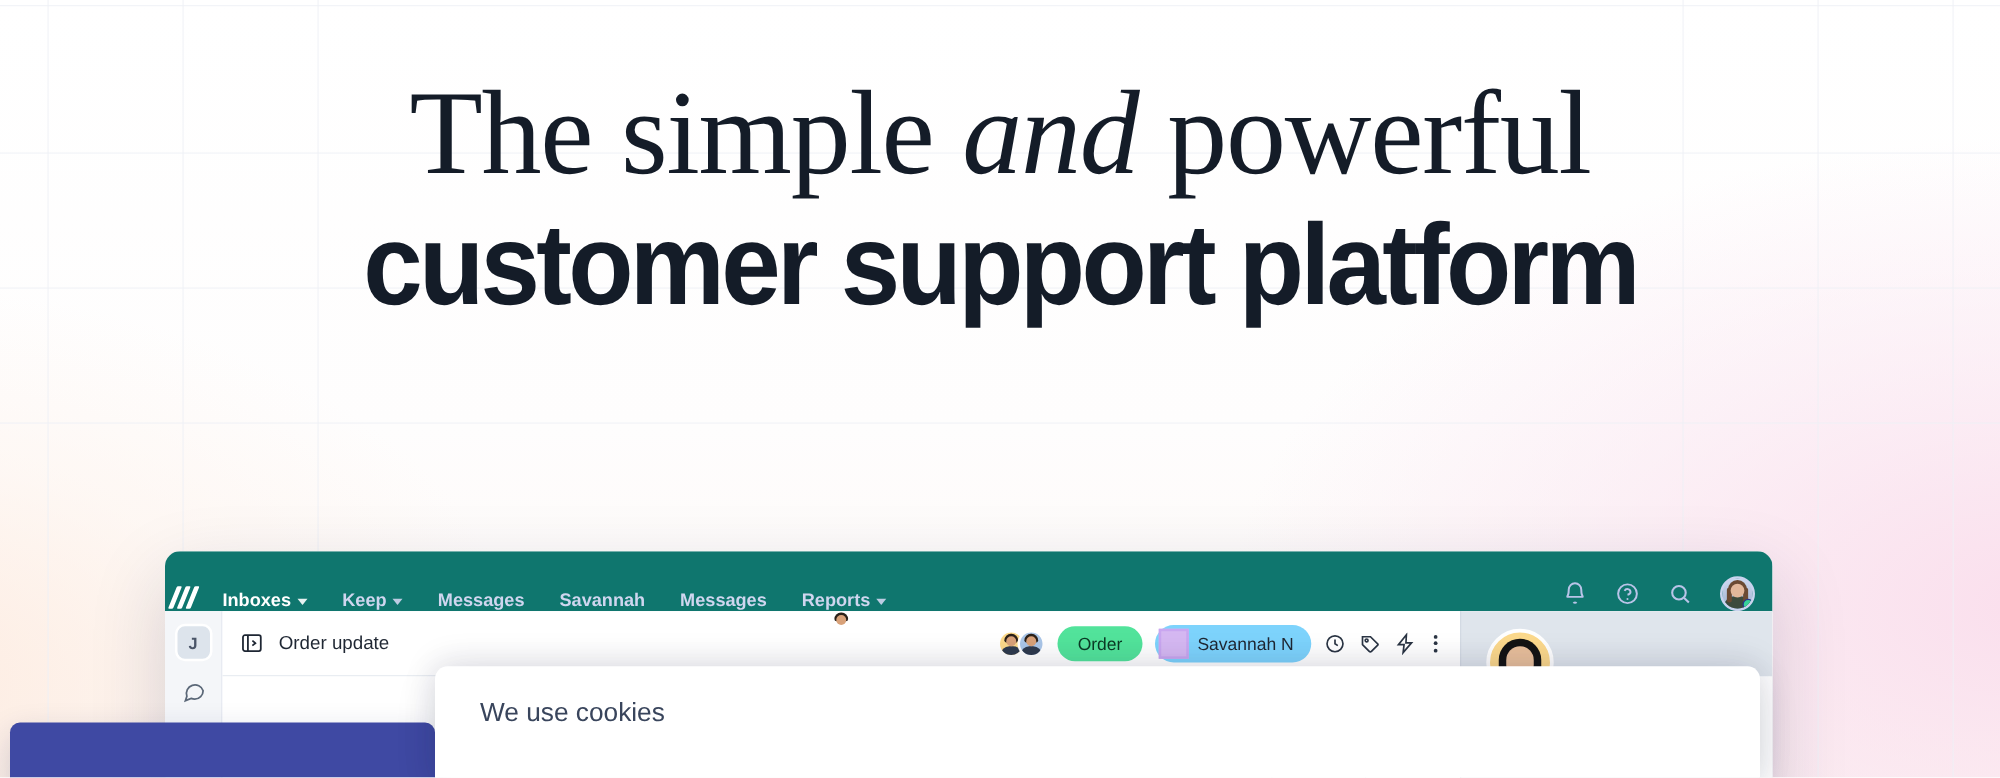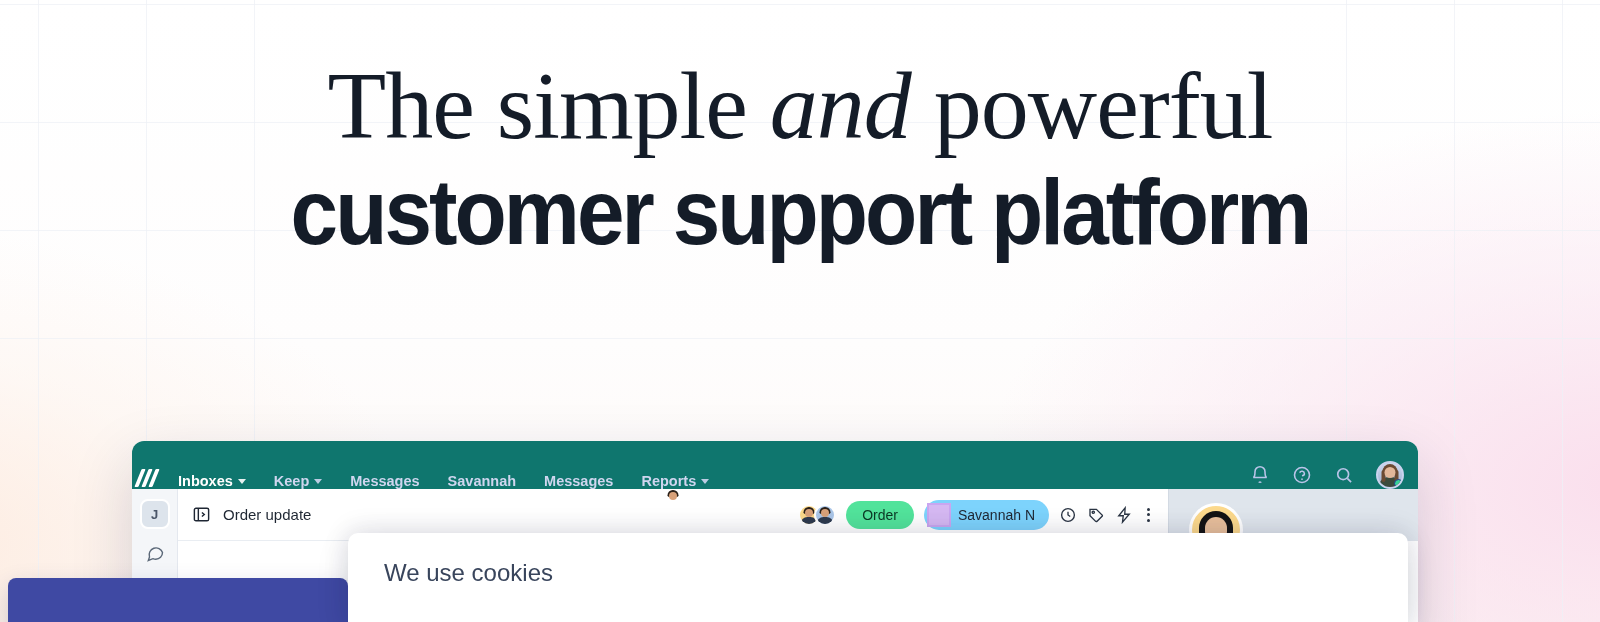--- a/index.html
+++ b/index.html
@@ -150,21 +150,21 @@
     background:#3f49a3; border-radius:8px 8px 0 0;
     box-shadow:0 10px 26px rgba(30,36,90,.2);
   }
   
   .cookie {
     position:absolute; left:348px; top:533px; width:1060px; height:92px;
     background:#fff; border-radius:10px 10px 0 0;
     box-shadow:0 -2px 26px rgba(20,25,60,.13), 0 10px 34px rgba(20,25,60,.10);
     padding:26px 36px 0 36px;
   }
-  .cookie-title { font-size:24px; color:#39455c; font-weight:400; }
+  .cookie-title { font-size:21px; color:#39455c; font-weight:400; }
   .cookie-body { margin-top:14px; font-size:15px; line-height:22px; color:#46536b; }
 </style>
 </head>
 <body>
 
 <div id="page">
 
   <div class="grid-v" style="left:38px"></div>
   <div class="grid-v" style="left:146px"></div>
   <div class="grid-v" style="left:254px"></div>

